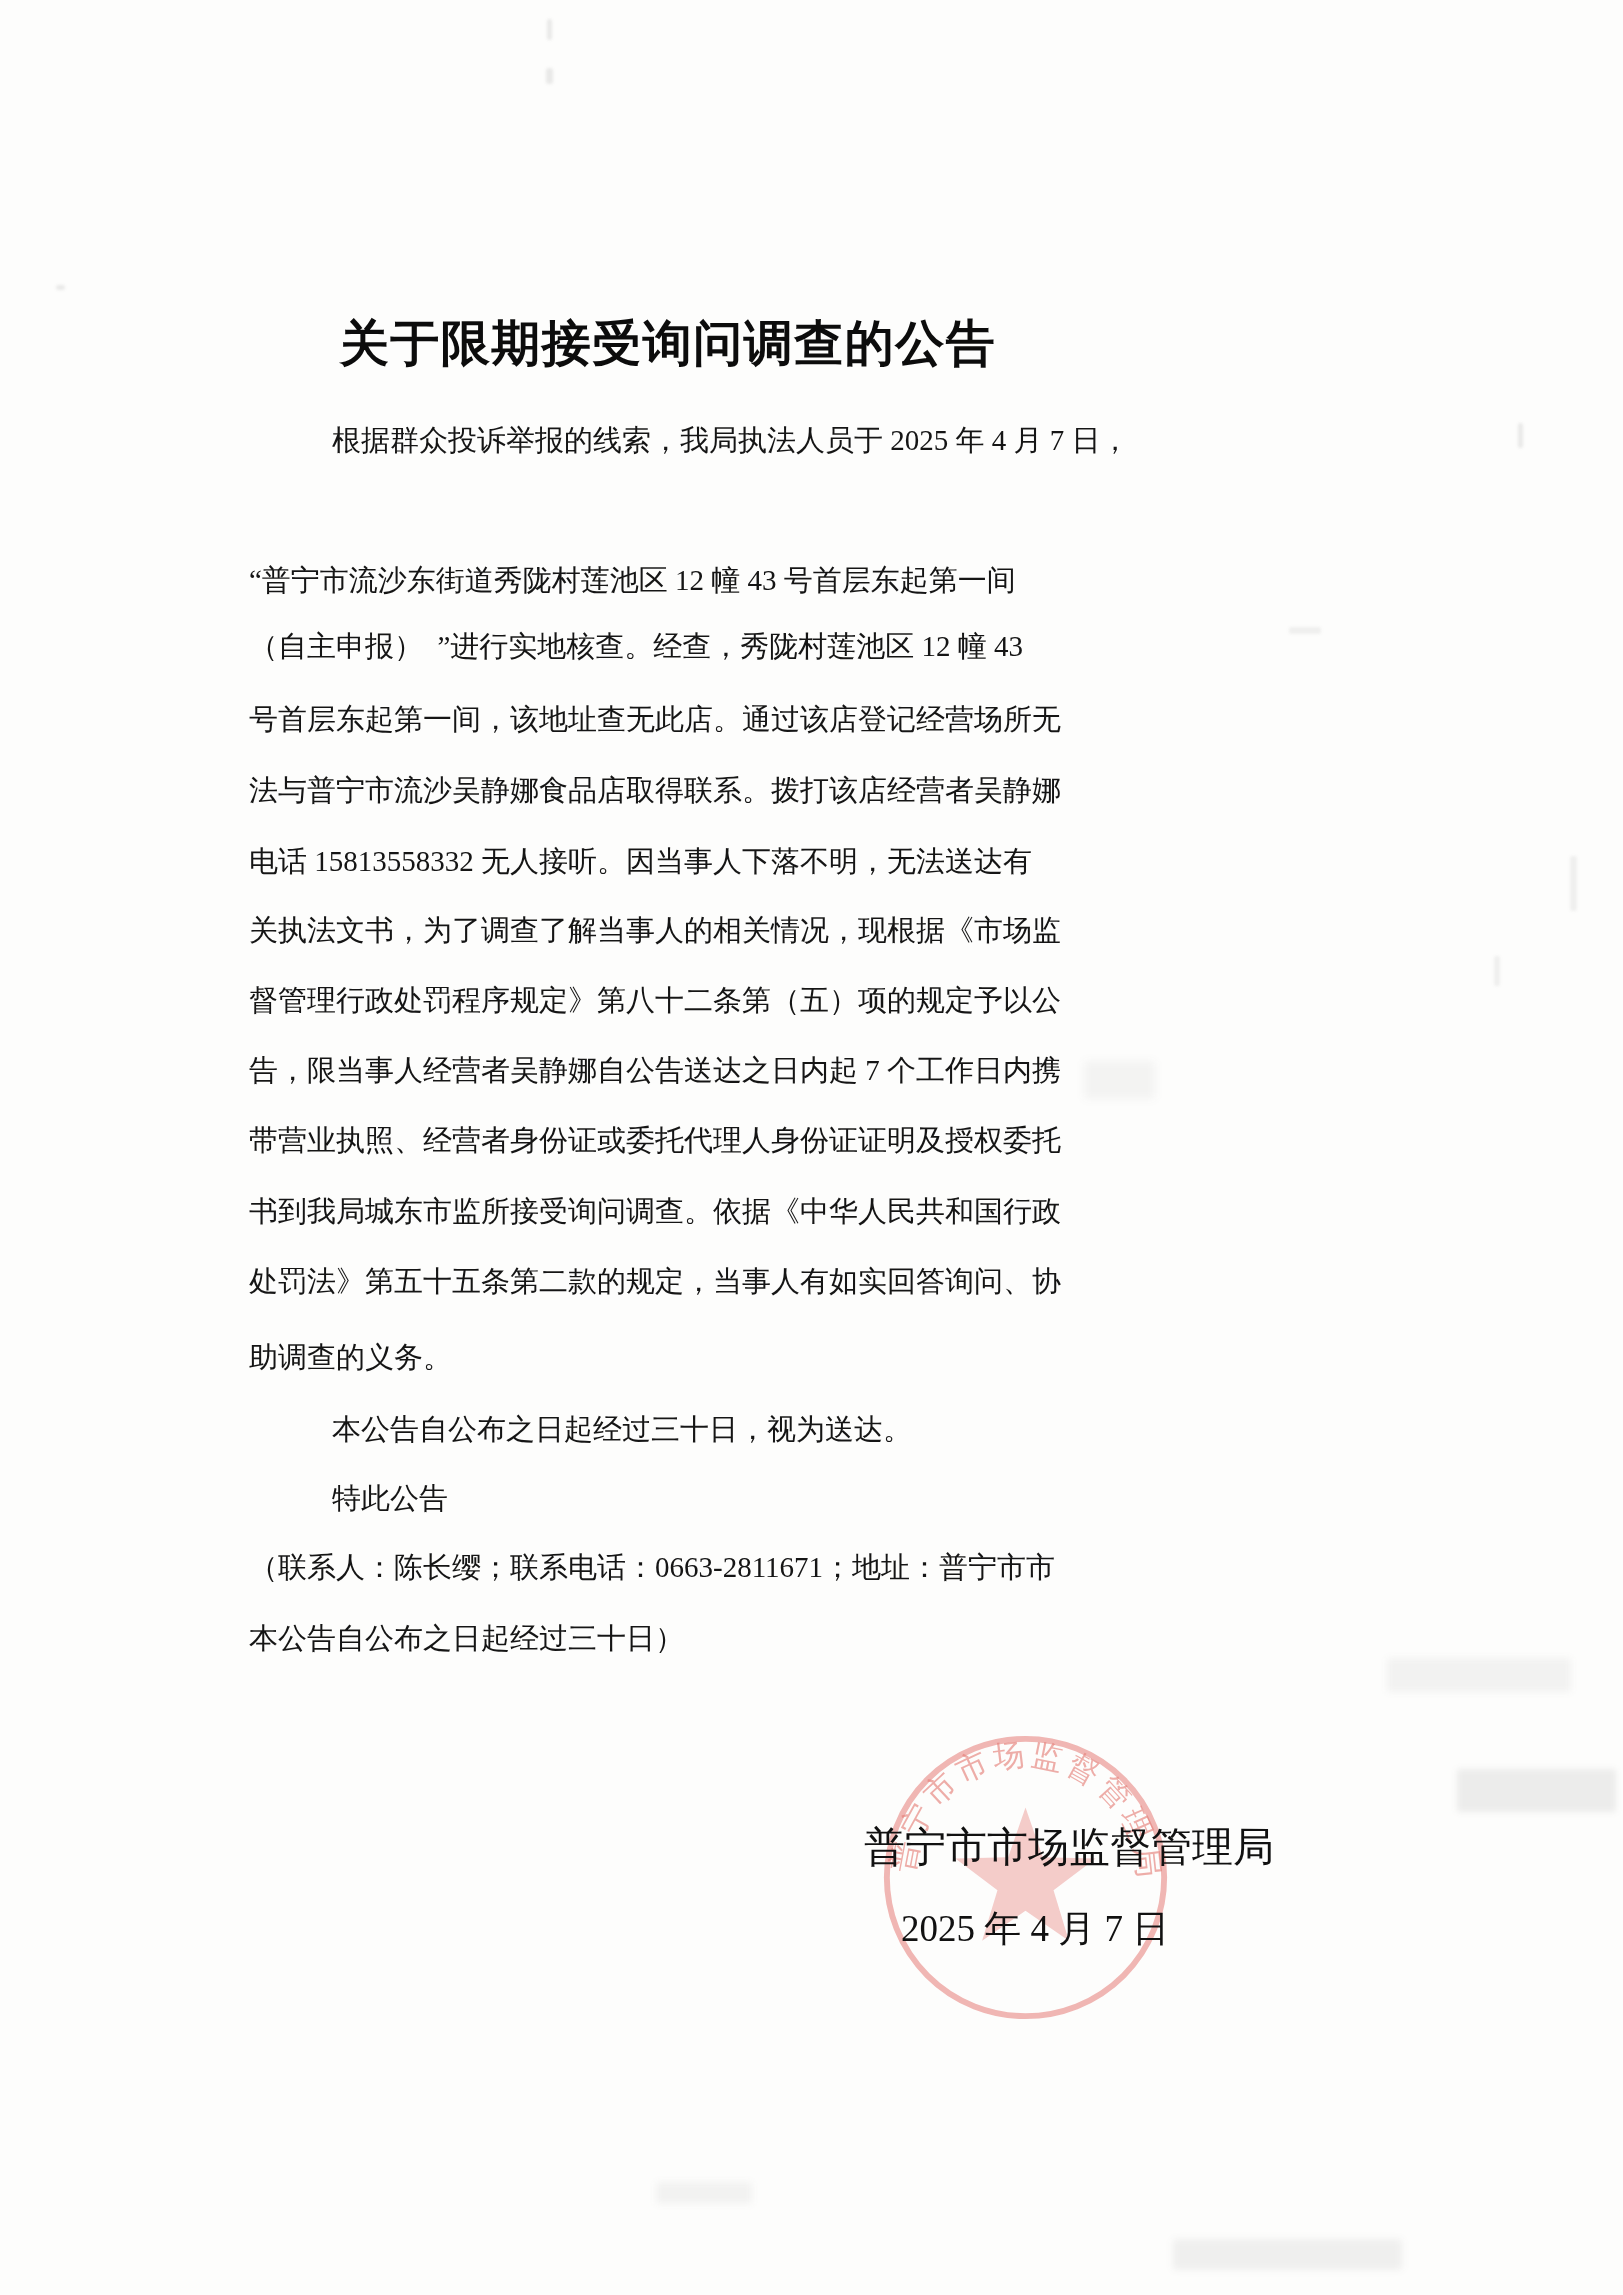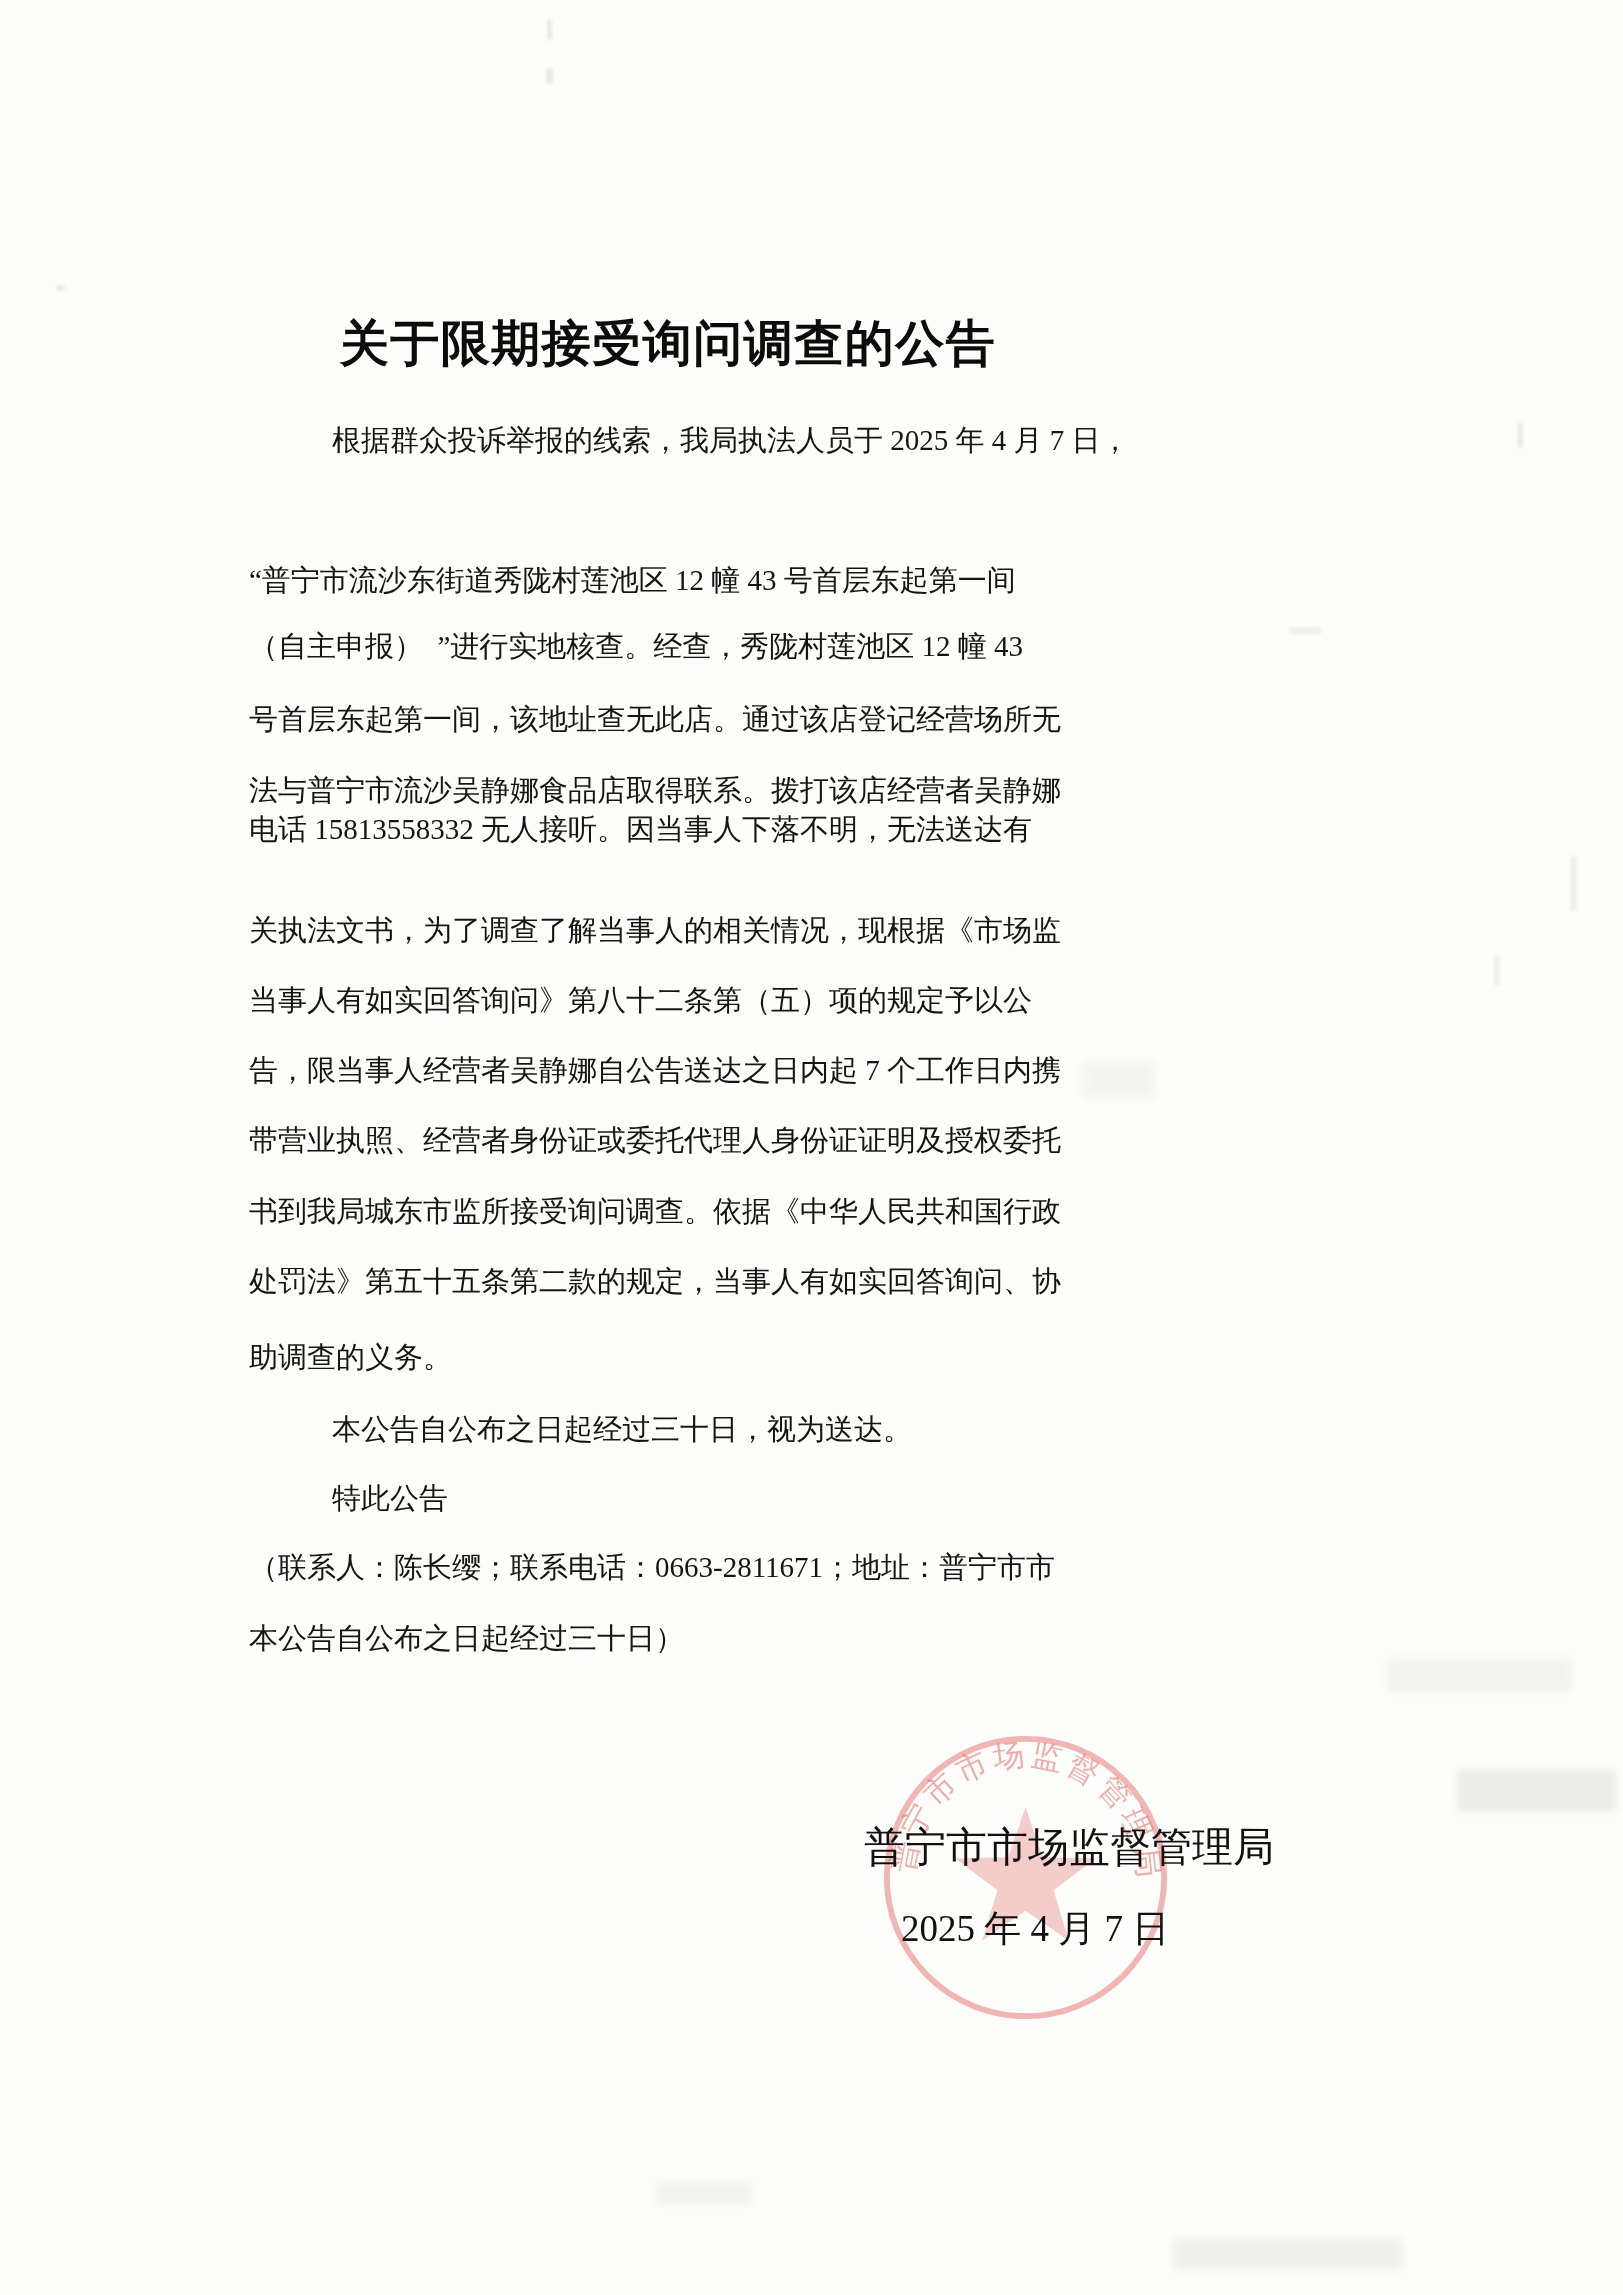--- a/index.html
+++ b/index.html
@@ -102,23 +102,23 @@
     </text>
   </svg>
 
   <div class="doc-title">关于限期接受询问调查的公告</div>
 
   <div class="body-line indent" style="top:417px">根据群众投诉举报的线索，我局执法人员于 2025 年 4 月 7 日，</div>
   <div class="body-line" style="top:557px">“普宁市流沙东街道秀陇村莲池区 12 幢 43 号首层东起第一间</div>
   <div class="body-line" style="top:623px">（自主申报）  ”进行实地核查。经查，秀陇村莲池区 12 幢 43</div>
   <div class="body-line" style="top:767px">法与普宁市流沙吴静娜食品店取得联系。拨打该店经营者吴静娜</div>
   <div class="body-line" style="top:696px">号首层东起第一间，该地址查无此店。通过该店登记经营场所无</div>
-  <div class="body-line" style="top:806px">电话 15813558332 无人接听。因当事人下落不明，无法送达有</div>
+  <div class="body-line" style="top:838px">电话 15813558332 无人接听。因当事人下落不明，无法送达有</div>
   <div class="body-line" style="top:907px">关执法文书，为了调查了解当事人的相关情况，现根据《市场监</div>
-  <div class="body-line" style="top:977px">当事人有如实回答询问》第八十二条第（五）项的规定予以公</div>
+  <div class="body-line" style="top:977px">督管理行政处罚程序规定》第八十二条第（五）项的规定予以公</div>
   <div class="body-line" style="top:1047px">告，限当事人经营者吴静娜自公告送达之日内起 7 个工作日内携</div>
   <div class="body-line" style="top:1117px">带营业执照、经营者身份证或委托代理人身份证证明及授权委托</div>
   <div class="body-line" style="top:1188px">书到我局城东市监所接受询问调查。依据《中华人民共和国行政</div>
   <div class="body-line" style="top:1258px">处罚法》第五十五条第二款的规定，当事人有如实回答询问、协</div>
   <div class="body-line indent" style="top:1406px">本公告自公布之日起经过三十日，视为送达。</div>
   <div class="body-line" style="top:1334px">助调查的义务。</div>
   <div class="body-line indent" style="top:1475px">特此公告</div>
   <div class="body-line" style="top:1544px">（联系人：陈长缨；联系电话：0663-2811671；地址：普宁市市</div>
   <div class="body-line" style="top:1615px">本公告自公布之日起经过三十日）</div>
 

